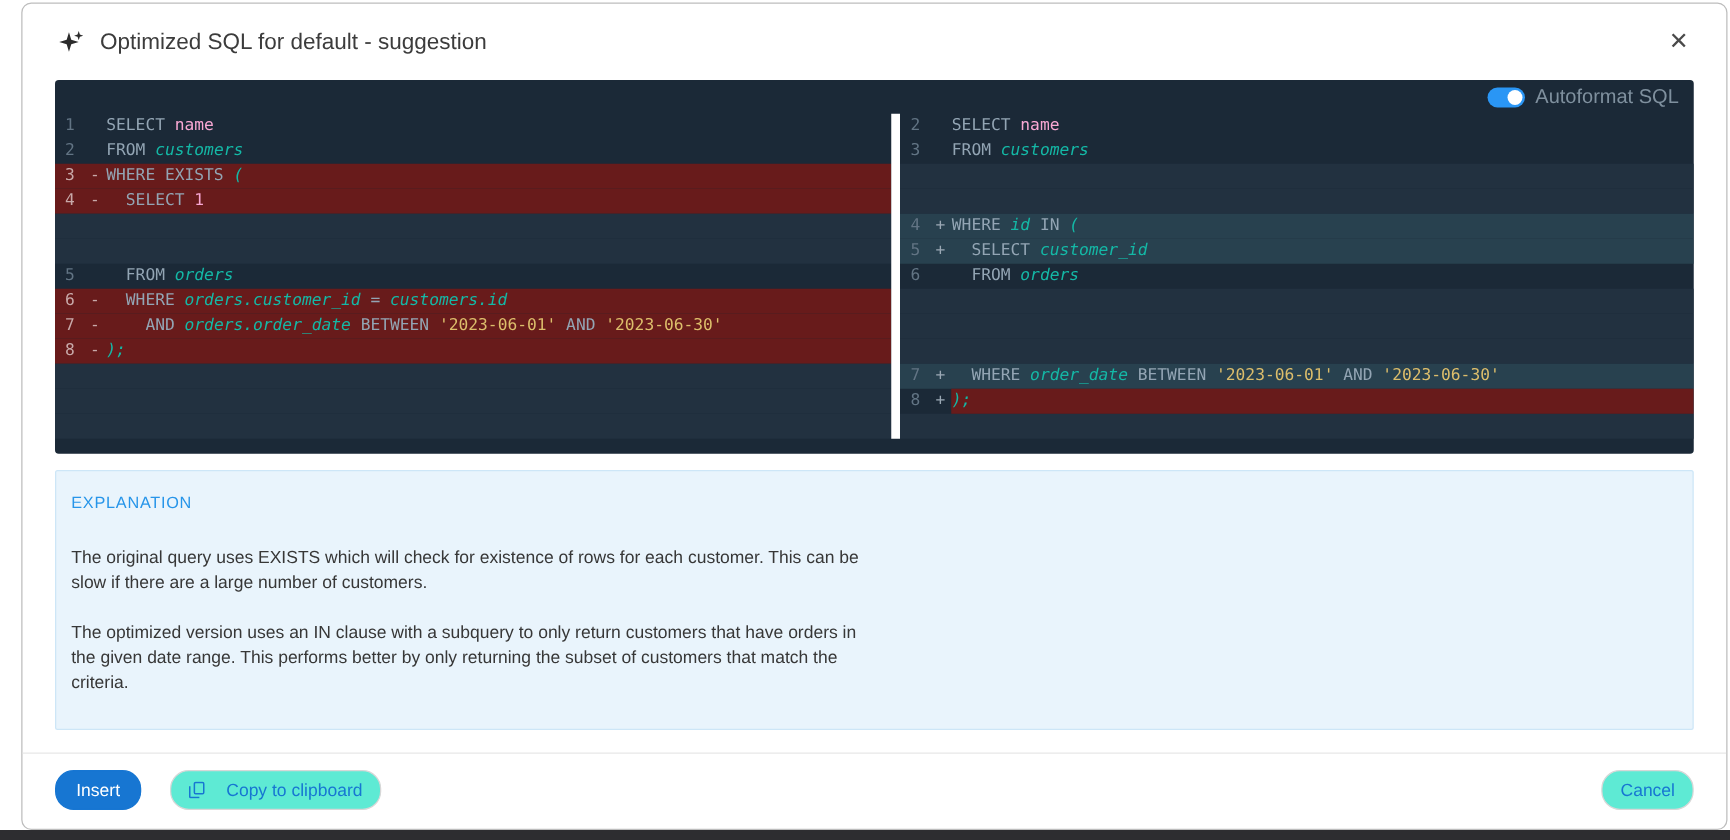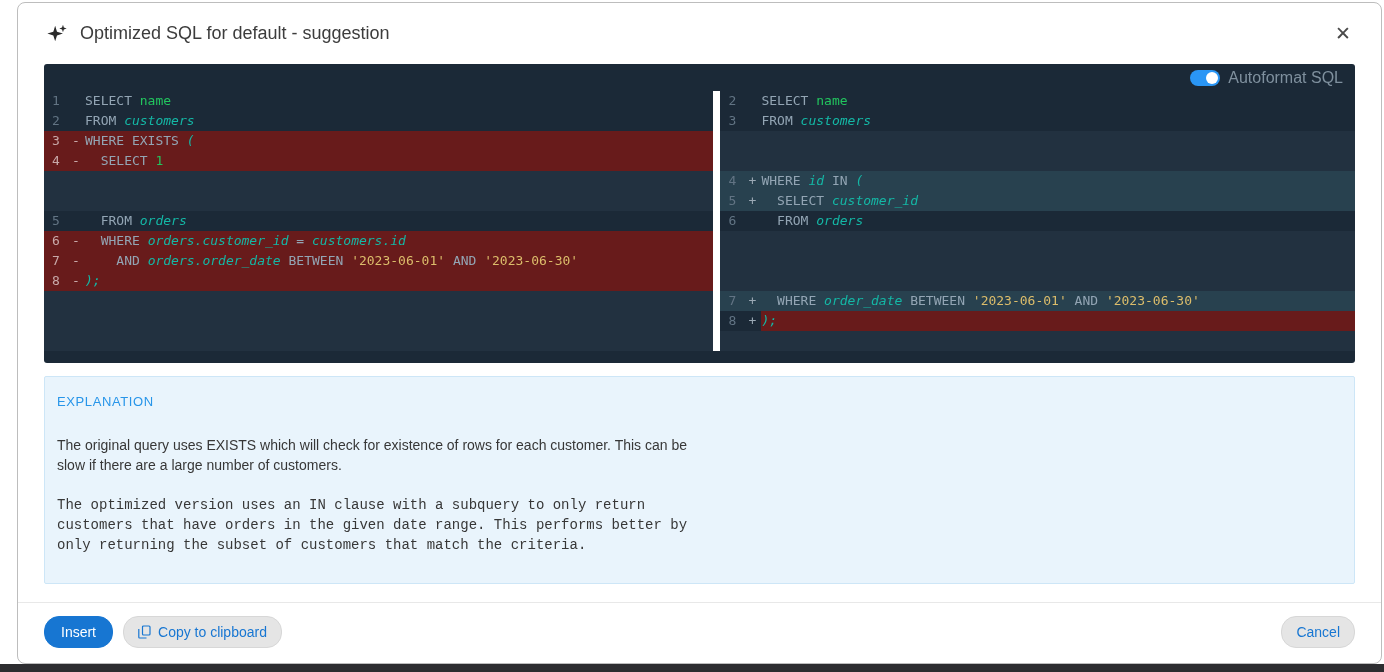--- a/index.html
+++ b/index.html
@@ -39,37 +39,37 @@
   .marker { width: 13px; color: #9aa8b4; flex-shrink: 0; }
   .codearea { white-space: pre; flex: 1; color: #e9eef3; }
   .line.del { background: #681b1b; }
   .line.del .num, .line.del .marker { color: #c8a9a9; }
   .line.add { background: #28414f; }
   .line.redcode .codearea { background: #681b1b; }
   .line.spacer { background: #223140; }
 
   .t-kw  { color: #93a5b4; }
   .t-id  { color: #14b8a6; font-style: italic; }
-  .t-lit { color: #22c55e; }
+  .t-lit { color: #f9a8d4; }
   .t-str { color: #dcbd6b; }
 
   
   .explain { margin: 13px 26px 0; background: #e9f4fc; border: 1px solid #cde6f7;
              border-radius: 2px; padding: 17px 12px; height: 208px; }
   .explain-heading { color: #2795e9; font-size: 13px; letter-spacing: 0.6px; font-weight: normal; }
   .explain p { margin-top: 26px; font-size: 14px; color: #373737; line-height: 20px; max-width: 648px; }
-  .explain p + p { margin-top: 20px; font-family: Liberation Mono, monospace; }
+  .explain p + p { margin-top: 20px; }
 
   
   .footer { margin-top: auto; border-top: 1px solid #e8e8e8; padding: 13px 26px 15px;
             display: flex; align-items: center; gap: 10px; }
   .btn { font-size: 14px; border-radius: 15px; cursor: pointer; font-family: "Liberation Sans", sans-serif; }
   .btn-primary { background: #1776d2; border: 1px solid #1776d2; color: #fff; padding: 7px 16px; }
-  .btn-outline { background: #e5e5e5; border: 1px solid #d7d7d7; color: #1776d2; padding: 7px 14px;
-                 display: inline-flex; align-items: center; gap: 7px; }
+  .btn-outline { background: #5eead4; border: 1px solid #d7d7d7; color: #1776d2; padding: 7px 14px;
+                 display: inline-flex; align-items: center; gap: 17px; margin-left: 13px; }
   .btn-cancel { margin-left: auto; }
   .copy-icon { display: inline-block; width: 13px; height: 14px; }
 </style>
 </head>
 <body>
 
 <div class="modal">
 
   <div class="modal-header">
     <svg class="sparkle" viewBox="0 0 24 24">

